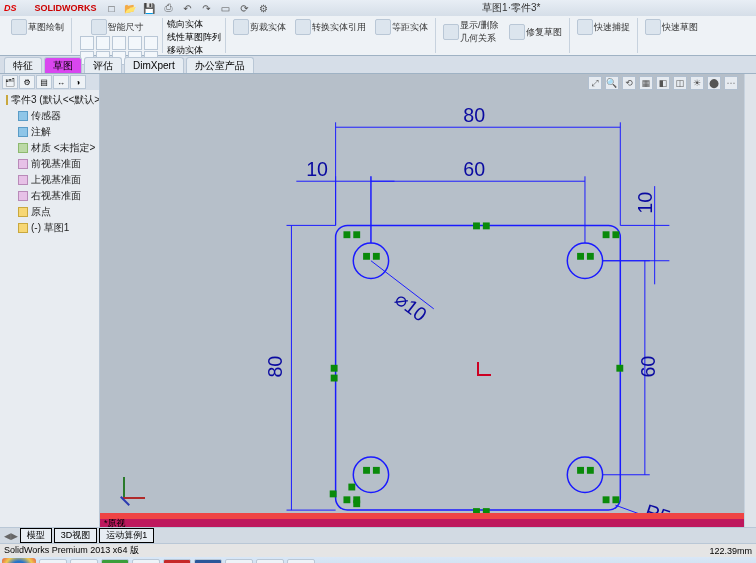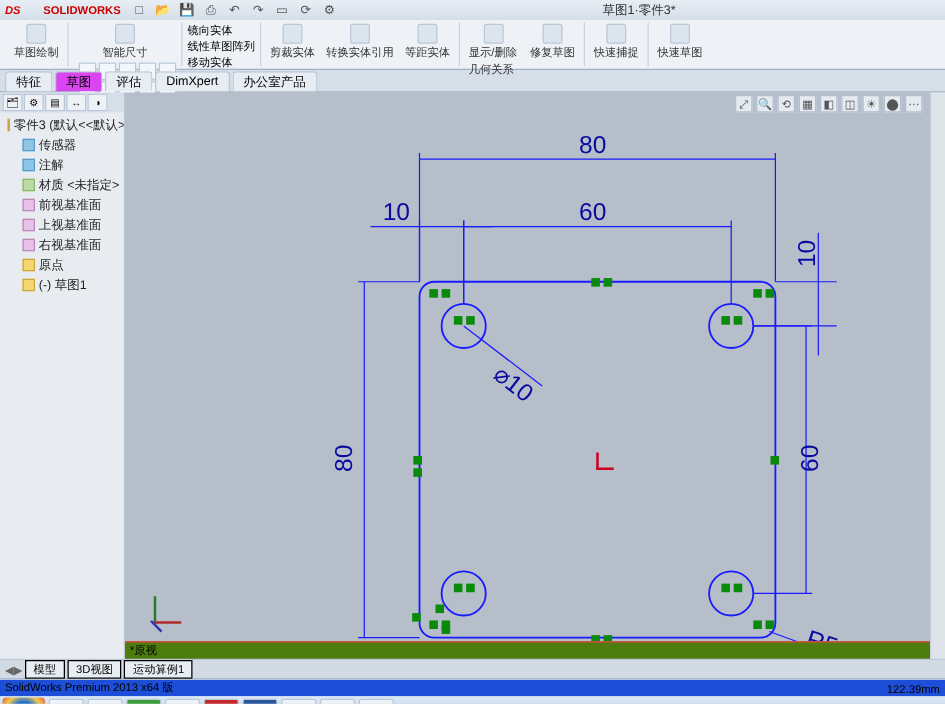--- a/index.html
+++ b/index.html
@@ -12,21 +12,21 @@
   .titlebar .logo .s { color: #d00; font-style: italic; }
   .titlebar .qat { margin-left: 8px; display: flex; gap: 5px; }
   .titlebar .qat span { width: 14px; height: 14px; display: inline-flex; align-items: center; justify-content: center; font-size: 10px; color: #555; }
   .titlebar .doctitle { flex: 1; text-align: center; font-size: 10px; color: #333; }
 
   
   .ribbon { height: 40px; background: #eef2f6; border-bottom: 1px solid #9fb2c4; display: flex; align-items: stretch; padding: 2px 4px; gap: 0; }
   .ribbon-group { display: flex; flex-direction: column; align-items: center; padding: 0 4px; border-right: 1px solid #c7d2de; }
   .ribbon-group:last-child { border-right: none; }
   .ribbon-group .icons { display: flex; gap: 3px; }
-  .ribbon-btn { display: flex; flex-direction: column; align-items: center; gap: 1px; padding: 1px 3px; }
+  .ribbon-btn { display: flex; flex-direction: row; align-items: center; gap: 1px; padding: 1px 3px; }
   .ribbon-btn .ico { width: 16px; height: 16px; background: #dce5ee; border: 1px solid #b9c7d6; border-radius: 2px; }
   .ribbon-btn .lbl { font-size: 9px; color: #333; white-space: nowrap; }
   .mini-row { display: flex; gap: 2px; }
   .mini { width: 14px; height: 14px; border: 1px solid #b9c7d6; background: #f3f7fb; }
 
   
   .doctabs { height: 18px; background: #d6dee8; display: flex; align-items: flex-end; padding-left: 4px; gap: 2px; border-bottom: 1px solid #9fb2c4; }
   .doctab { height: 16px; padding: 0 8px; font-size: 10px; background: #e7edf3; border: 1px solid #b9c7d6; border-bottom: none; border-radius: 3px 3px 0 0; display: flex; align-items: center; }
   .doctab.active { background: #d946ef; }
 
@@ -58,24 +58,24 @@
 
   
   .sketch { position: absolute; left: 0; top: 0; width: 100%; height: 100%; }
   .sq { stroke: #1a1aff; stroke-width: 1.5; fill: none; }
   .circ { stroke: #1a1aff; stroke-width: 1.5; fill: none; }
   .dim-ext { stroke: #1a1aff; stroke-width: 1; }
   .dimtxt { font-size: 20px; fill: #0a0aa0; font-family: Arial, sans-serif; }
   .rel { fill: #0a8a0a; }
 
   
-  .statusbar1 { position: absolute; left: 0; bottom: 0; width: 100%; height: 14px; background: #4d7c0f; border-top: 1px solid #ef4444; font-size: 9px; display: flex; align-items: center; padding: 0 4px; justify-content: space-between;}
+  .statusbar1 { position: absolute; left: 0; bottom: 0; width: 100%; height: 14px; background: #be185d; border-top: 6px solid #ef4444; font-size: 9px; display: flex; align-items: center; padding: 0 4px; justify-content: space-between;}
   .bottom-tabs { height: 16px; background: #d2dae3; display: flex; align-items: center; font-size: 9px; padding-left: 4px; gap: 2px; border-top: 1px solid #b9c7d6;}
   .bottom-tabs .btab { padding: 0 6px; background: #e7edf3; border: 1px solid #000000; }
-  .statusbar2 { height: 14px; background: #1d4ed8; font-size: 9px; display: flex; align-items: center; justify-content: space-between; padding: 0 4px; border-top: 1px solid #b9c7d6;}
+  .statusbar2 { height: 14px; background: #e5e5e5; font-size: 9px; display: flex; align-items: center; justify-content: space-between; padding: 0 4px; border-top: 1px solid #b9c7d6;}
 
   
   .taskbar { height: 26px; background: linear-gradient(#d9e7f6,#c1d6ec); display: flex; align-items: center; padding: 0 2px; gap: 3px; }
   .start { width: 34px; height: 24px; border-radius: 3px; background: radial-gradient(circle,#6cc04a 0%,#1f6fd1 40%,#f2c94c 70%,#e25b4b 100%); }
   .tbicon { width: 28px; height: 22px; background: #eef3f8; border: 1px solid #b9c7d6; border-radius: 2px; display: flex; align-items: center; justify-content: center; font-size: 10px; }
 </style>
 </head>
 <body>
 
 <div class="titlebar">

